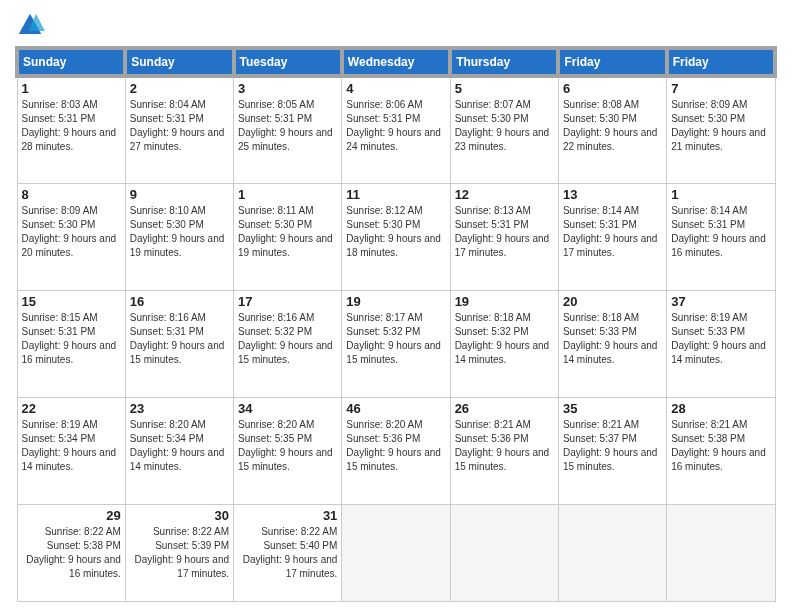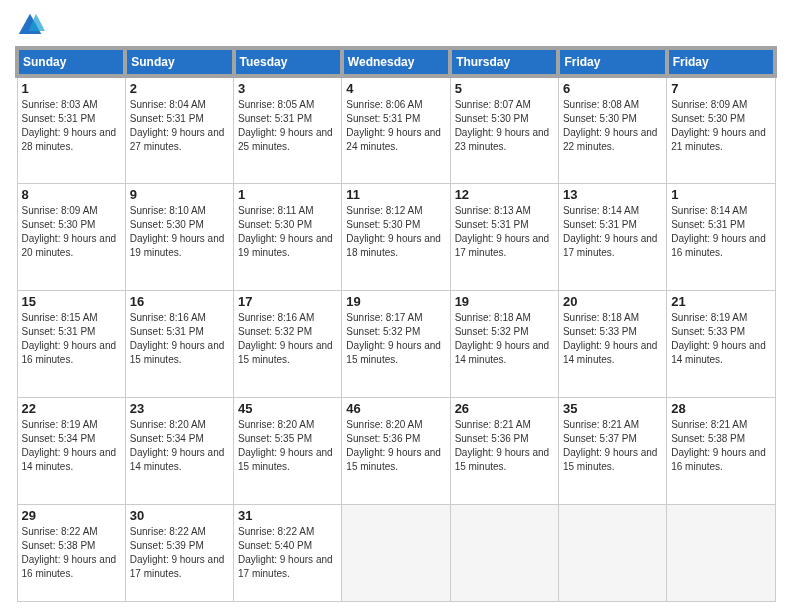--- a/index.html
+++ b/index.html
@@ -76,20 +76,21 @@
       font-size: 9.5px;
       color: #333;
       background: #fff;
       height: 88px;
     }
     .calendar tbody tr td.empty {
       background: #f5f5f5;
     }
     .calendar tbody tr:last-child td {
       height: 80px;
+      text-align: right;
     }
     .day-num {
       font-size: 13px;
       font-weight: bold;
       color: #222;
       display: block;
       margin-bottom: 2px;
     }
     .day-info {
       font-size: 10px;
@@ -210,35 +211,35 @@
           </td>
           <td>
             <span class="day-num">19</span>
           <div class="day-info">Sunrise: 8:18 AM<br>Sunset: 5:32 PM<br>Daylight: 9 hours and 14 minutes.</div>
           </td>
           <td>
             <span class="day-num">20</span>
           <div class="day-info">Sunrise: 8:18 AM<br>Sunset: 5:33 PM<br>Daylight: 9 hours and 14 minutes.</div>
           </td>
           <td>
-            <span class="day-num">21</span>
+            <span class="day-num">37</span>
           <div class="day-info">Sunrise: 8:19 AM<br>Sunset: 5:33 PM<br>Daylight: 9 hours and 14 minutes.</div>
           </td>
         </tr>
         <tr>
           <td>
             <span class="day-num">22</span>
           <div class="day-info">Sunrise: 8:19 AM<br>Sunset: 5:34 PM<br>Daylight: 9 hours and 14 minutes.</div>
           </td>
           <td>
             <span class="day-num">23</span>
           <div class="day-info">Sunrise: 8:20 AM<br>Sunset: 5:34 PM<br>Daylight: 9 hours and 14 minutes.</div>
           </td>
           <td>
-            <span class="day-num">45</span>
+            <span class="day-num">34</span>
           <div class="day-info">Sunrise: 8:20 AM<br>Sunset: 5:35 PM<br>Daylight: 9 hours and 15 minutes.</div>
           </td>
           <td>
             <span class="day-num">46</span>
           <div class="day-info">Sunrise: 8:20 AM<br>Sunset: 5:36 PM<br>Daylight: 9 hours and 15 minutes.</div>
           </td>
           <td>
             <span class="day-num">26</span>
           <div class="day-info">Sunrise: 8:21 AM<br>Sunset: 5:36 PM<br>Daylight: 9 hours and 15 minutes.</div>
           </td>

